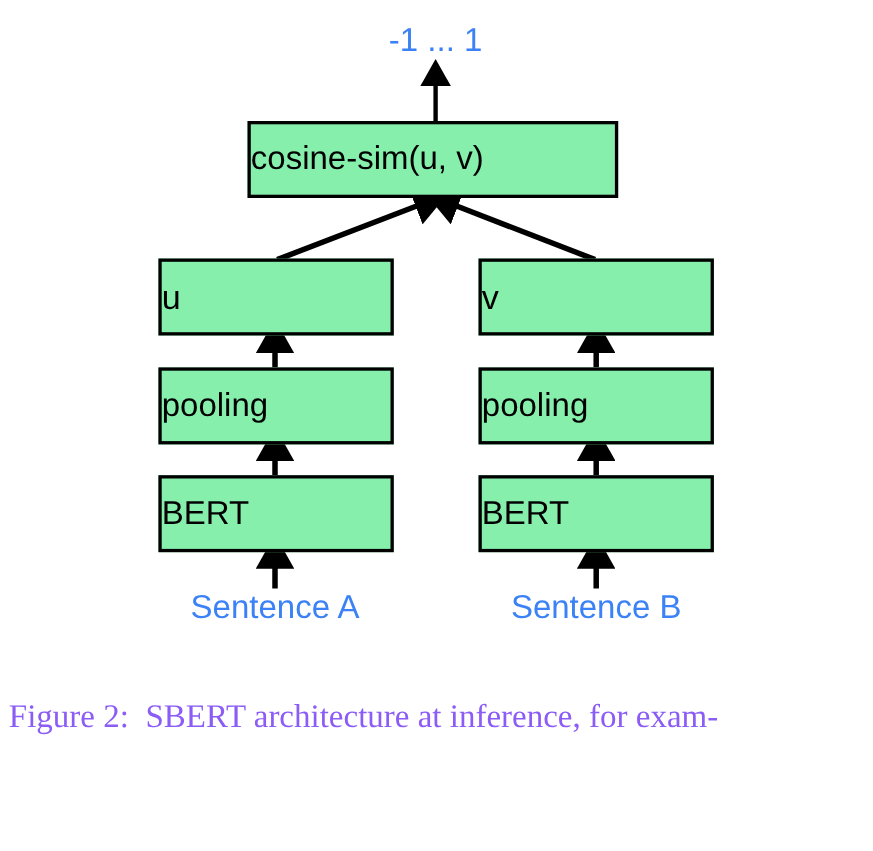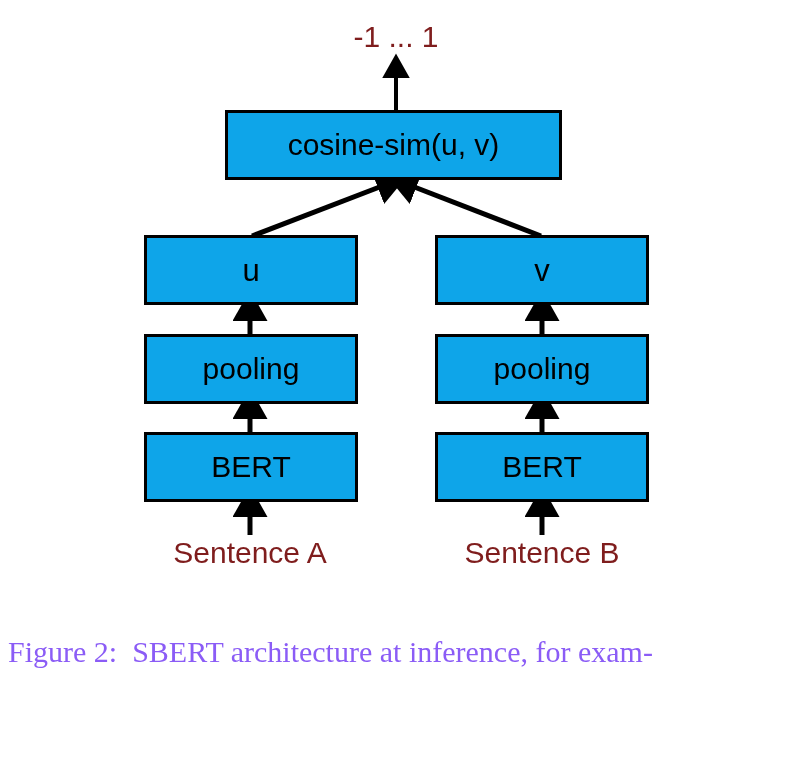--- a/index.html
+++ b/index.html
@@ -37,24 +37,23 @@
     left: 0;
     top: 0;
     width: 794px;
     height: 610px;
   }
 
   .node-box {
     position: absolute;
     box-sizing: border-box;
     border: 3px solid #000000;
-    background: #0ea5e9;
+    background: #86efac;
     display: flex;
     align-items: center;
-    justify-content: center;
   }
   .node-label {
     font-family: "Liberation Sans", sans-serif;
     font-size: 30px;
     line-height: 1;
     color: #000000;
     white-space: nowrap;
   }
 
   
@@ -68,21 +67,21 @@
 
   #box-u  .node-label,
   #box-v  .node-label { font-size: 31px; }
 
   
   .free-label {
     position: absolute;
     font-family: "Liberation Sans", sans-serif;
     font-size: 30px;
     line-height: 1;
-    color: #7f1d1d;
+    color: #3b82f6;
     white-space: nowrap;
     text-align: center;
   }
   #label-output    { left: 296px; top: 22px; width: 200px; }
   #label-sent-a    { left: 150px; top: 538px; width: 200px; }
   #label-sent-b    { left: 442px; top: 538px; width: 200px; }
 
   
   #caption {
     position: absolute;

